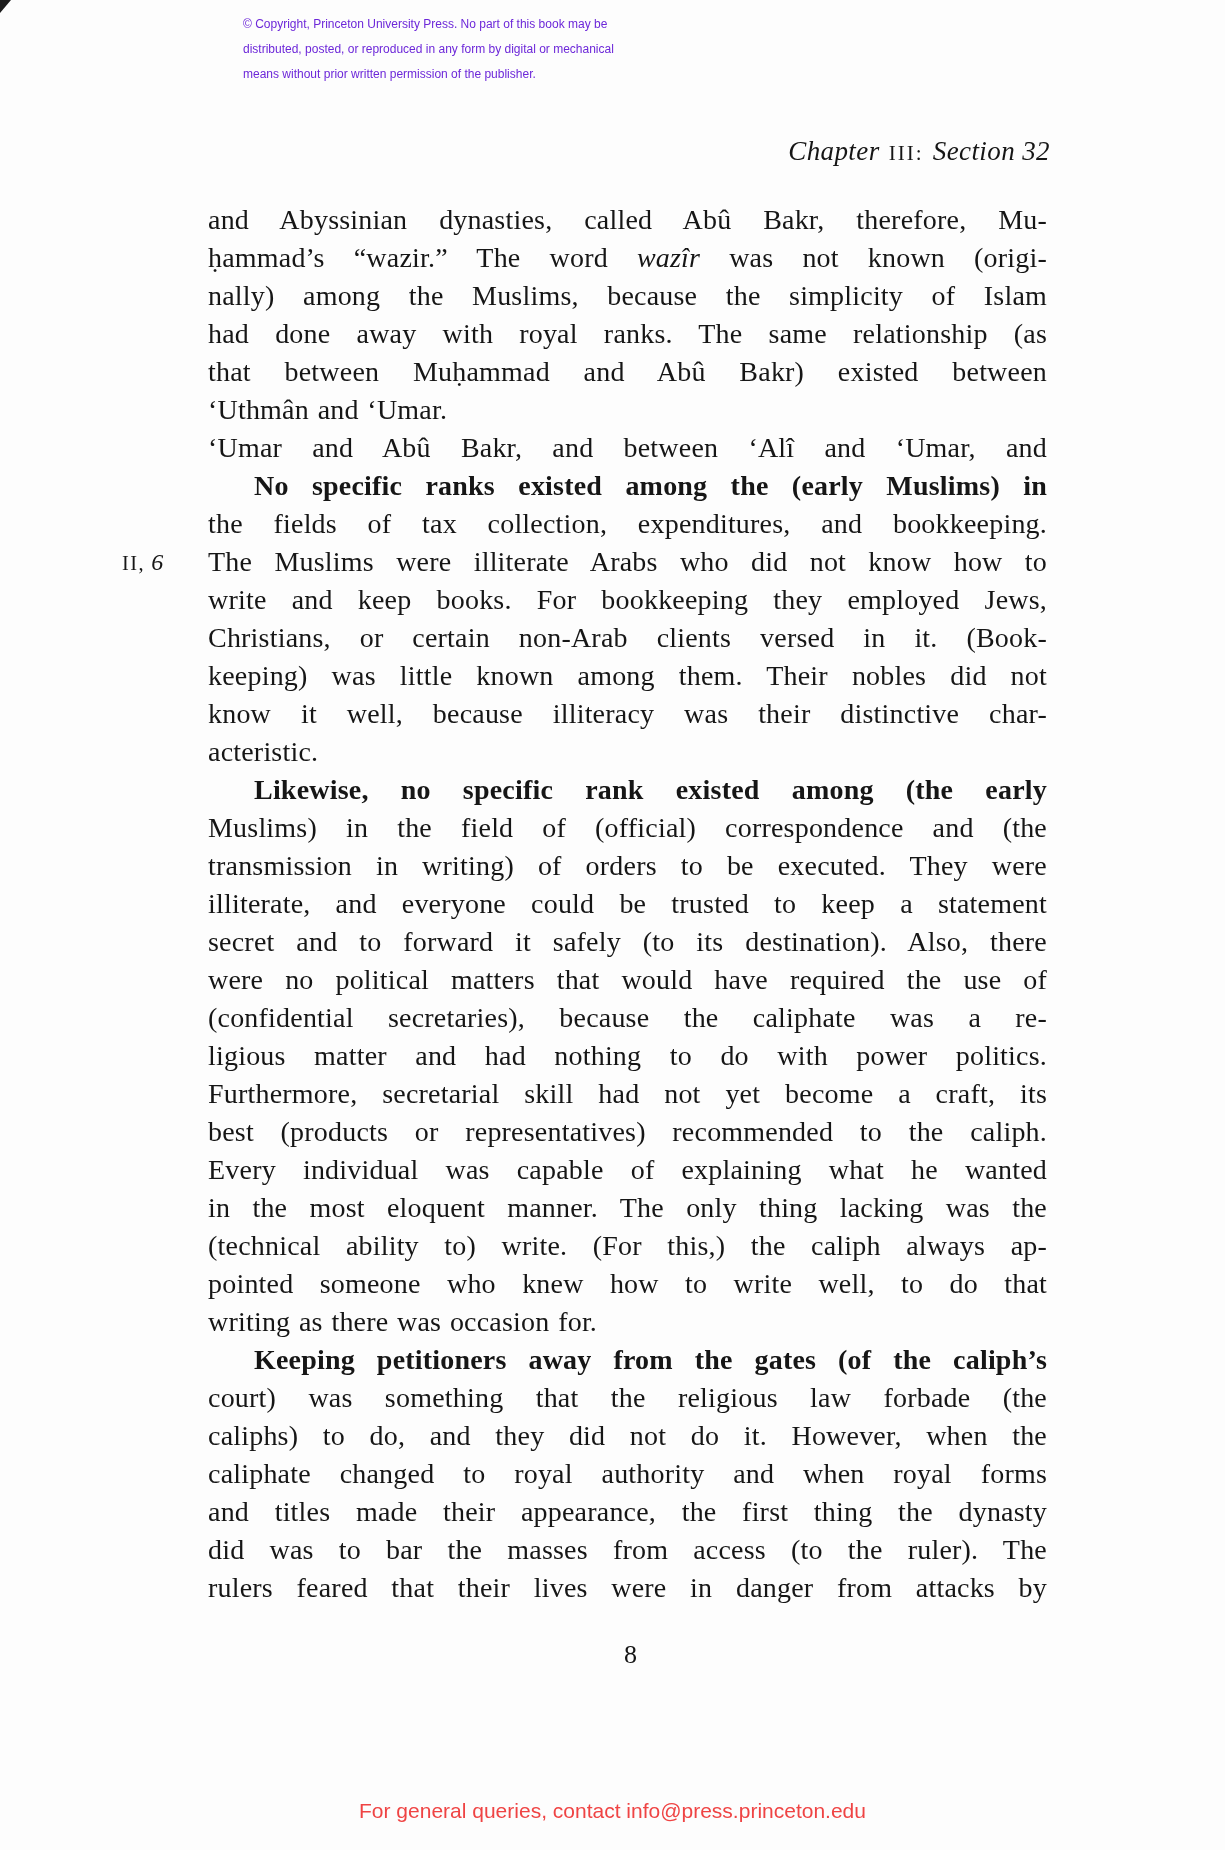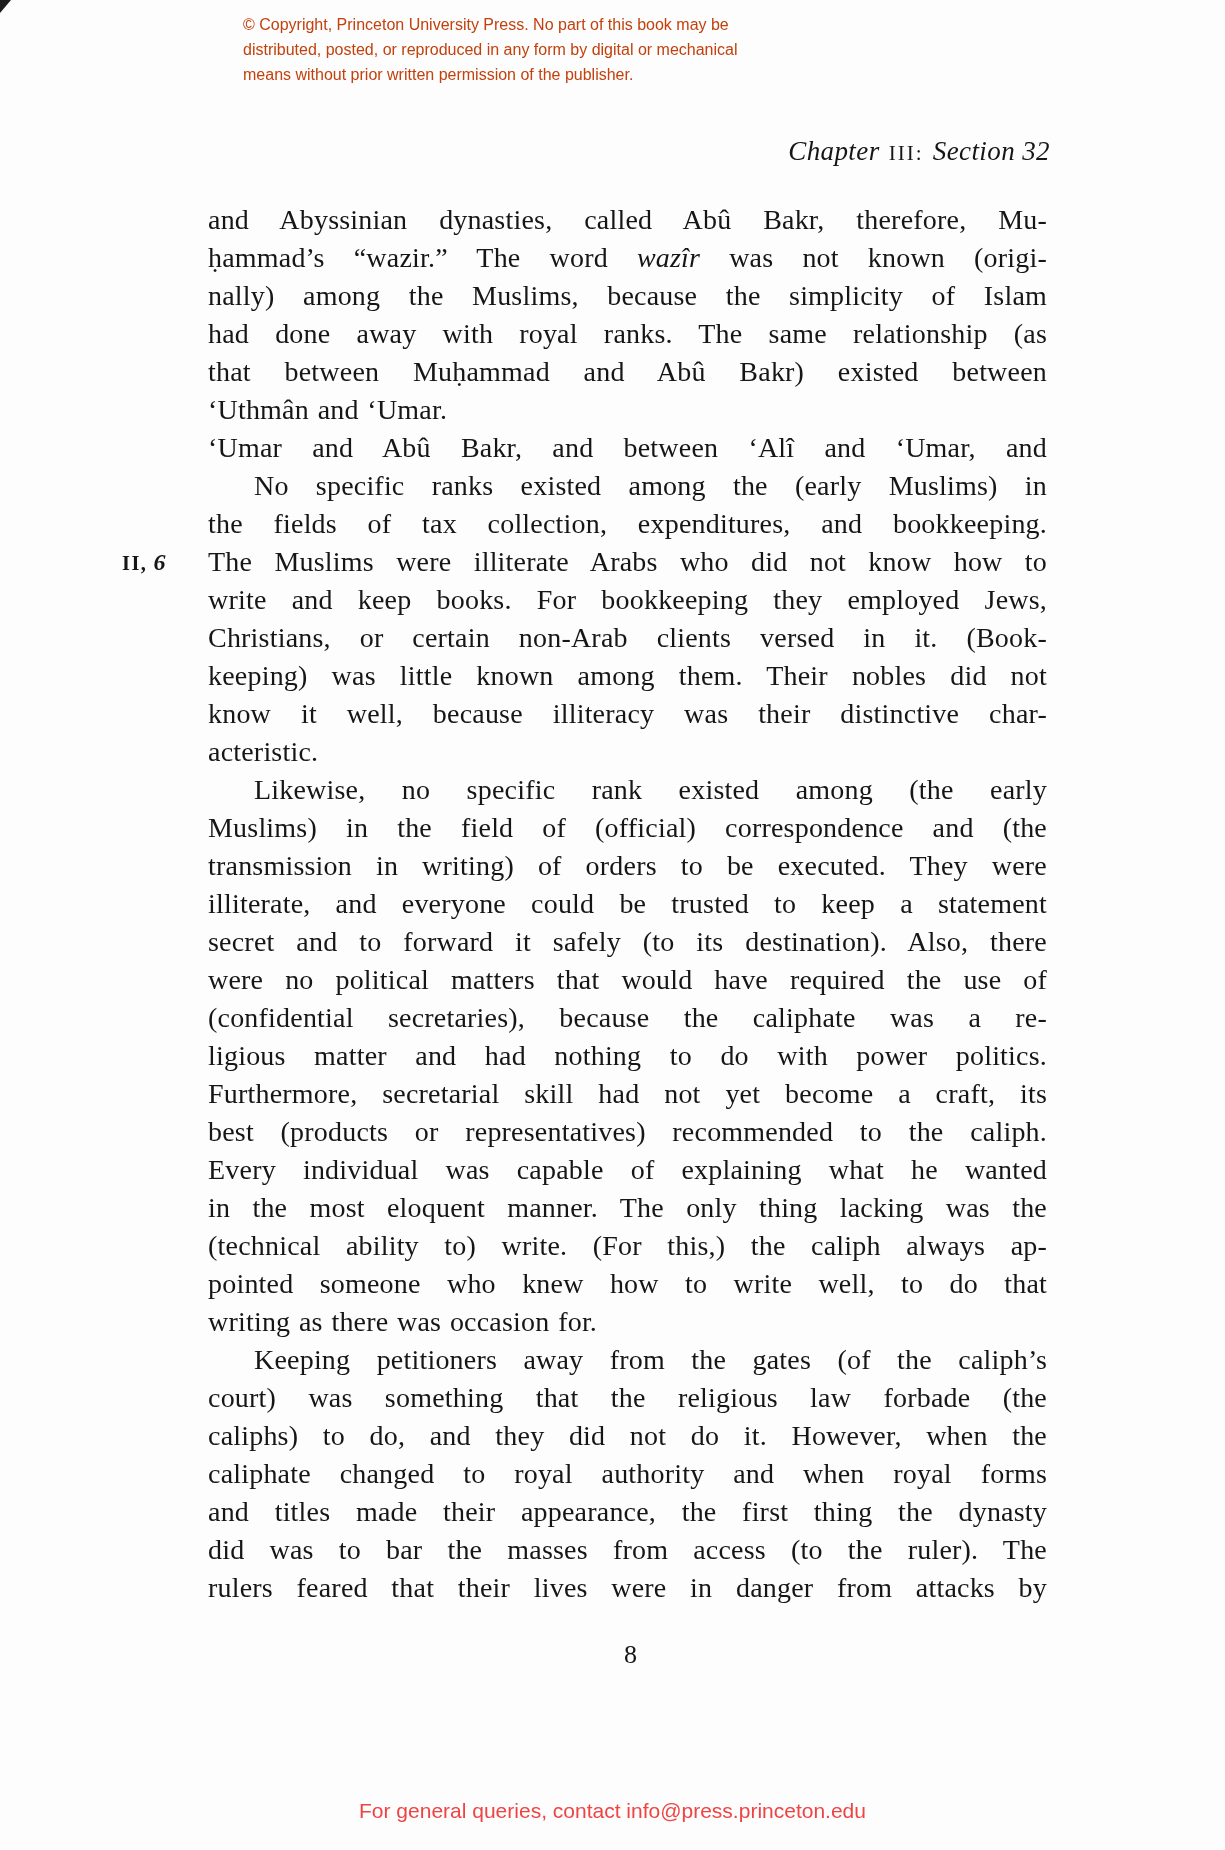--- a/index.html
+++ b/index.html
@@ -8,39 +8,39 @@
     background:#fdfdfd; overflow:hidden;
     font-family:"Liberation Serif","DejaVu Serif",serif; color:#161616;
   }
   .corner-artifact {
     position:absolute; left:0; top:0; width:0; height:0;
     border-top:13px solid #1c1c1c; border-right:11px solid transparent;
   }
   .copyright {
     position:absolute; left:243px; top:12px;
     font-family:"Liberation Sans","DejaVu Sans",sans-serif;
-    font-size:16px; line-height:25px; color:#c2410c;
+    font-size:12px; line-height:25px; color:#6d28d9;
   }
   .heading {
     position:absolute; left:211px; width:839px; top:136px;
     text-align:right; font-style:italic; font-size:27px; letter-spacing:0.4px;
   }
   .heading .sc {
     font-style:normal; font-size:0.78em; letter-spacing:2px; padding:0 2px;
   }
   .body-text {
     position:absolute; left:208px; top:201px; width:839px;
     font-size:28px; line-height:38px; letter-spacing:0.2px; word-spacing:1.5px;
   }
   .line { text-align:justify; text-align-last:justify; white-space:normal; }
   .line.last { text-align-last:left; }
-  .line.first { padding-left:46px; }
+  .line.first { padding-left:46px;font-weight:bold; }
   .margin-note {
     position:absolute; left:122px; top:543px;
-    font-size:24px; line-height:38px; white-space:nowrap;font-weight:bold;
+    font-size:24px; line-height:38px; white-space:nowrap;
   }
   .margin-note .sc { font-size:0.85em; letter-spacing:1.5px; }
   .margin-note .num { font-style:italic; }
   .page-number {
     position:absolute; left:211px; width:839px; top:1640px;
     text-align:center; font-size:26px;
   }
   .footer {
     position:absolute; left:0; top:1799px; width:1225px;
     text-align:center; font-family:"Liberation Sans","DejaVu Sans",sans-serif;

